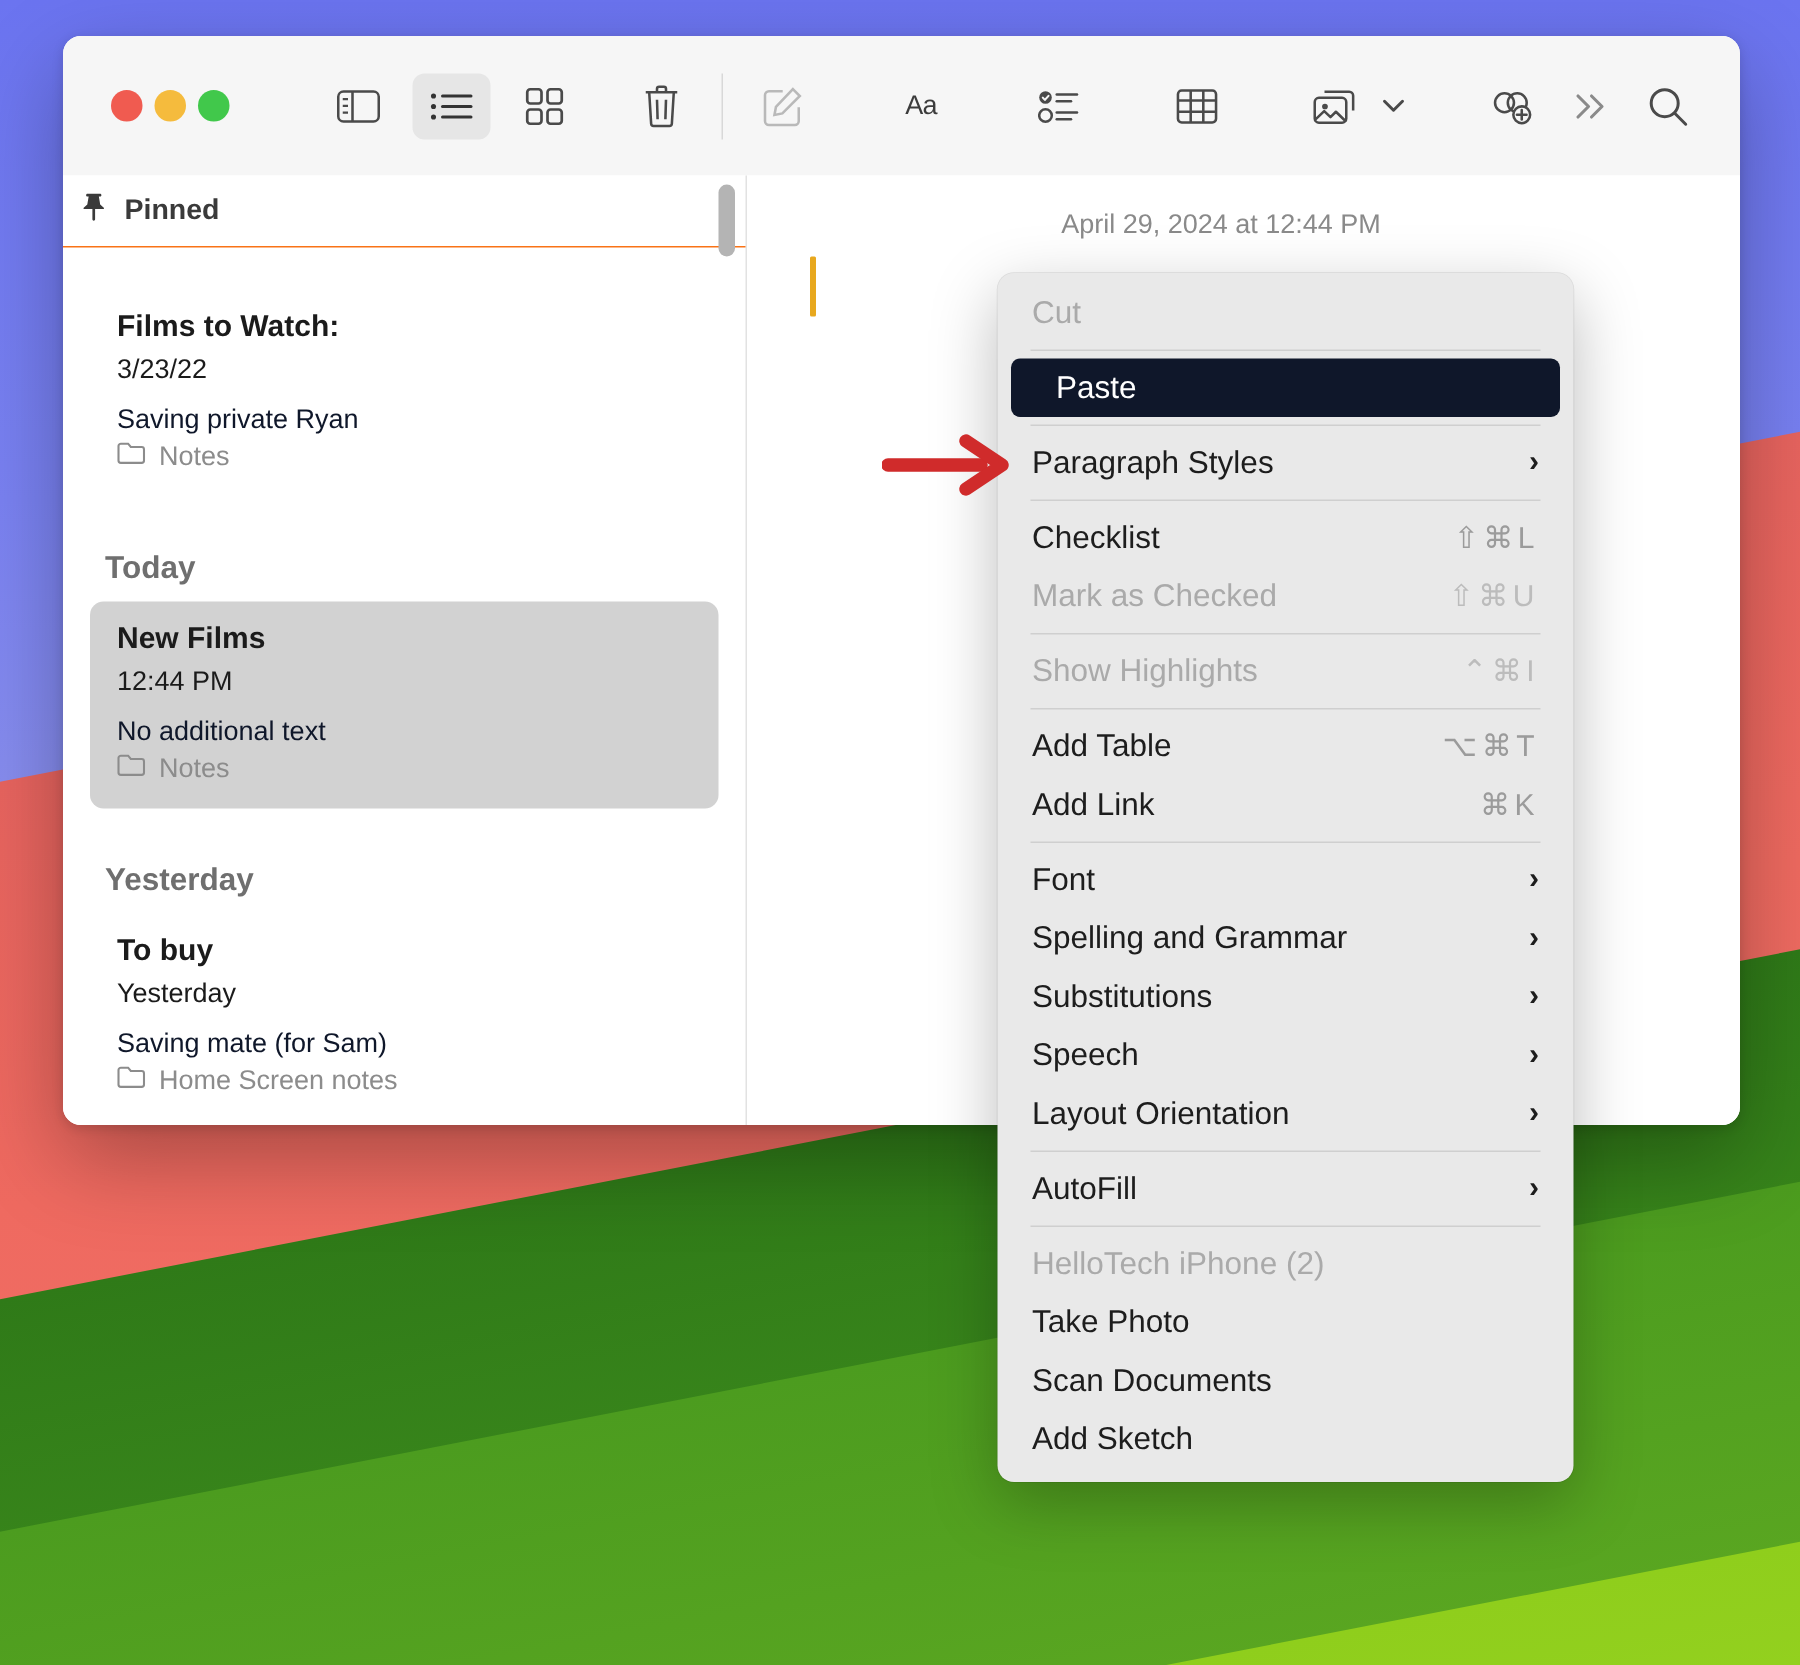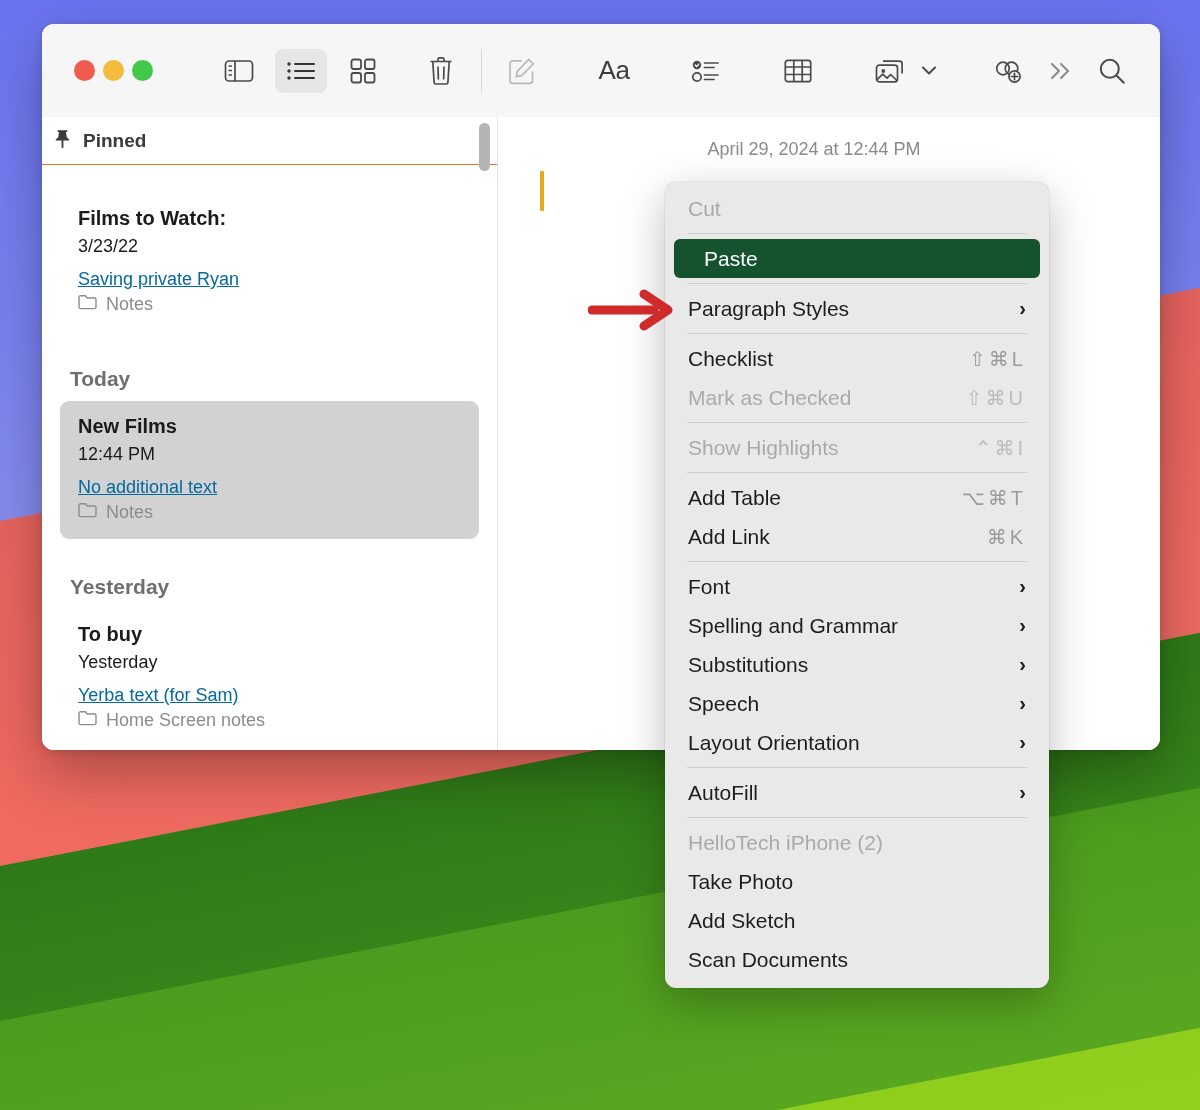--- a/index.html
+++ b/index.html
@@ -103,21 +103,21 @@
     background: #d8d8d8;
     margin: 0 14px;
     flex: 0 0 auto;
   }
   .tool-gap-sm { width: 10px; flex: 0 0 auto; }
   .tool-gap-md { width: 26px; flex: 0 0 auto; }
   .tool-gap-lg { width: 40px; flex: 0 0 auto; }
   .spacer { flex: 1 1 auto; }
 
   .aa-label {
-    font-size: 26px;
+    font-size: 18px;
     color: #3c3c3c;
     letter-spacing: -0.5px;
   }
 
   
   #window-body { display: flex; flex: 1 1 auto; min-height: 0; }
 
   
   #sidebar {
     width: 456px;
@@ -154,21 +154,21 @@
   }
   .note-meta {
     font-size: 18px;
     color: #1b1b1b;
     margin-bottom: 4px;
     display: flex;
     align-items: baseline;
     gap: 12px;
     flex-direction: column;
   }
-  .note-snippet { color: #0369a1; text-decoration: underline; }
+  .note-snippet { color: #0f172a; }
   .note-folder {
     font-size: 18px;
     color: #8c8c8c;
     display: flex;
     align-items: center;
     gap: 9px;
   }
   .group-header {
     font-size: 21px;
     font-weight: bold;
@@ -238,21 +238,21 @@
     margin: 0 9px;
     padding: 0 14px;
     border-radius: 6px;
     display: flex;
     align-items: center;
     font-size: 21px;
     color: #1d1d1d;
     white-space: nowrap;
   }
   .menu-item.disabled { color: #aaaaaa; }
-  .menu-item.highlighted { background: #14532d; color: #ffffff; padding-left: 30px; }
+  .menu-item.highlighted { background: #0f172a; color: #ffffff; padding-left: 30px; }
   .menu-item .label { flex: 1 1 auto; }
   .menu-item .shortcut {
     font-size: 20px;
     color: #9b9b9b;
     letter-spacing: 3px;
     padding-left: 20px;
   }
   .menu-item.disabled .shortcut { color: #bcbcbc; }
   .menu-item .chev {
     color: #1d1d1d;
@@ -476,21 +476,21 @@
         </div>
 
         <div class="gap-36"></div>
 
         <div class="group-header">Yesterday</div>
 
         <div class="note-item">
           <div class="note-title">To buy</div>
           <div class="note-meta">
             <span>Yesterday</span>
-            <span class="note-snippet">Yerba text (for Sam)</span>
+            <span class="note-snippet">Saving mate (for Sam)</span>
           </div>
           <div class="note-folder">
             <span>
               <svg width="19" height="16" viewBox="0 0 19 16" fill="none" stroke="#8c8c8c" stroke-width="1.4">
                 <path d="M1 4.2V13a1.6 1.6 0 0 0 1.6 1.6h13.8A1.6 1.6 0 0 0 18 13V5.6A1.6 1.6 0 0 0 16.4 4H9.2L7.4 1.8H2.6A1.6 1.6 0 0 0 1 3.4z"></path>
               </svg>
             </span>
             <span>Home Screen notes</span>
           </div>
         </div>
@@ -578,24 +578,24 @@
     </div>
     <div class="menu-sep"></div>
 
     <div class="menu-item disabled">
       <span class="label">HelloTech iPhone (2)</span>
     </div>
     <div class="menu-item">
       <span class="label">Take Photo</span>
     </div>
     <div class="menu-item">
+      <span class="label">Scan Documents</span>
+    </div>
+    <div class="menu-item">
       <span class="label">Add Sketch</span>
-    </div>
-    <div class="menu-item">
-      <span class="label">Scan Documents</span>
     </div>
 
   </div>
 
   <svg id="annotation-arrow" viewBox="0 0 88 44">
     <line x1="4" y1="22" x2="66" y2="22" stroke="#d02b2b" stroke-width="9" stroke-linecap="round"></line>
     <path d="M56 6 L80 22 L56 38" fill="none" stroke="#d02b2b" stroke-width="9" stroke-linecap="round" stroke-linejoin="round"></path>
   </svg>
 
 </div>

